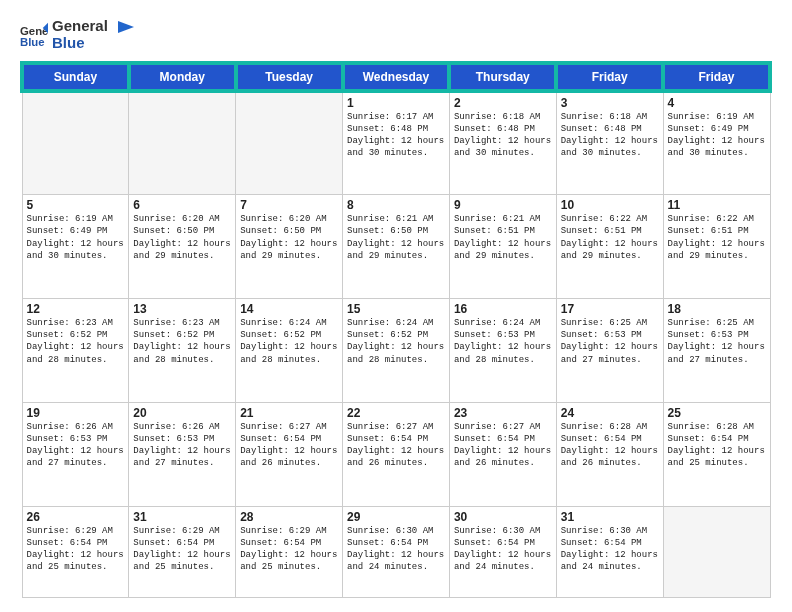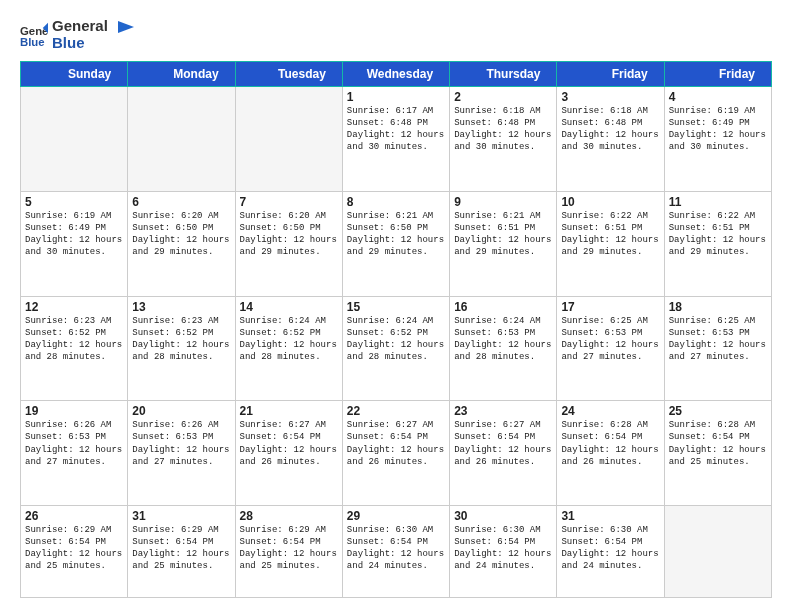--- a/index.html
+++ b/index.html
@@ -51,22 +51,22 @@
       border-collapse: collapse;
       width: 100%;
       table-layout: fixed;
     }
     .calendar th {
       background: #2255cc;
       color: #fff;
       font-size: 12px;
       font-weight: bold;
       padding: 5px 16px;
-      text-align: right;
-      border: 1px solid #14b8a6;
+      text-align: center;
+      border: 4px solid #14b8a6;
     }
     .calendar td {
       border: 1px solid #ccc;
       vertical-align: top;
       padding: 3px 4px;
       font-size: 9.5px;
       color: #222;
       height: 82px;
     }
     .day-number {

